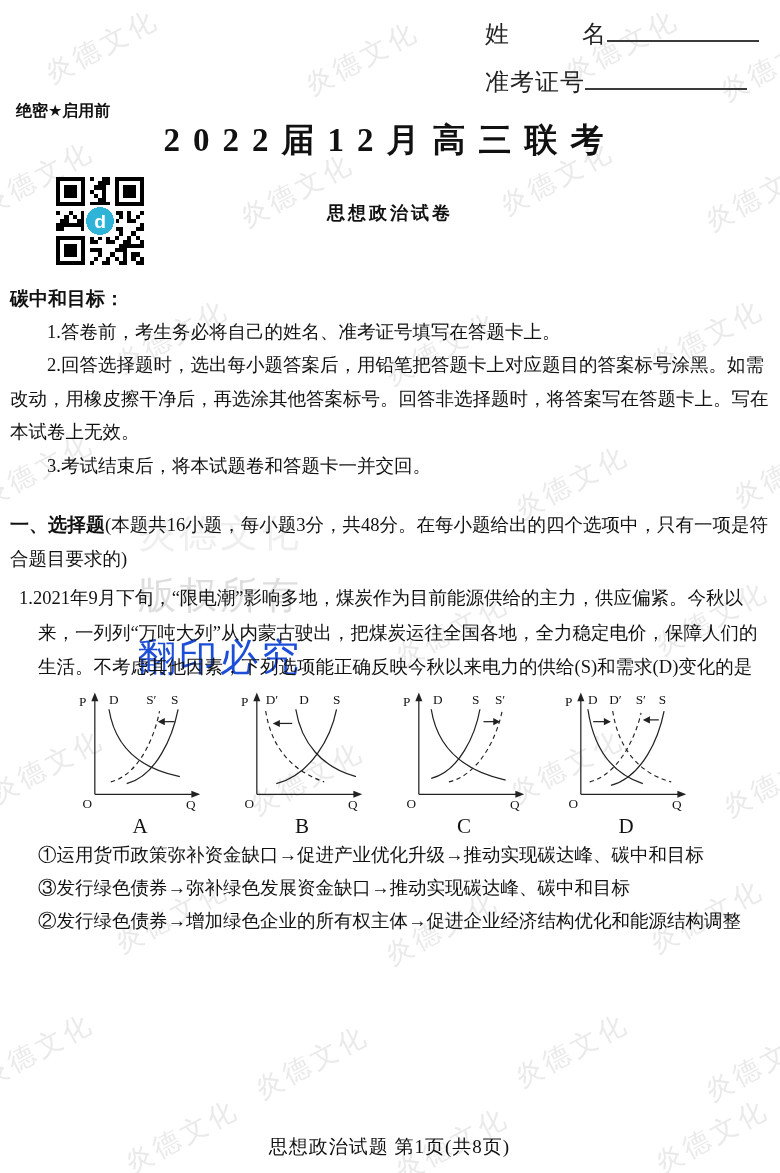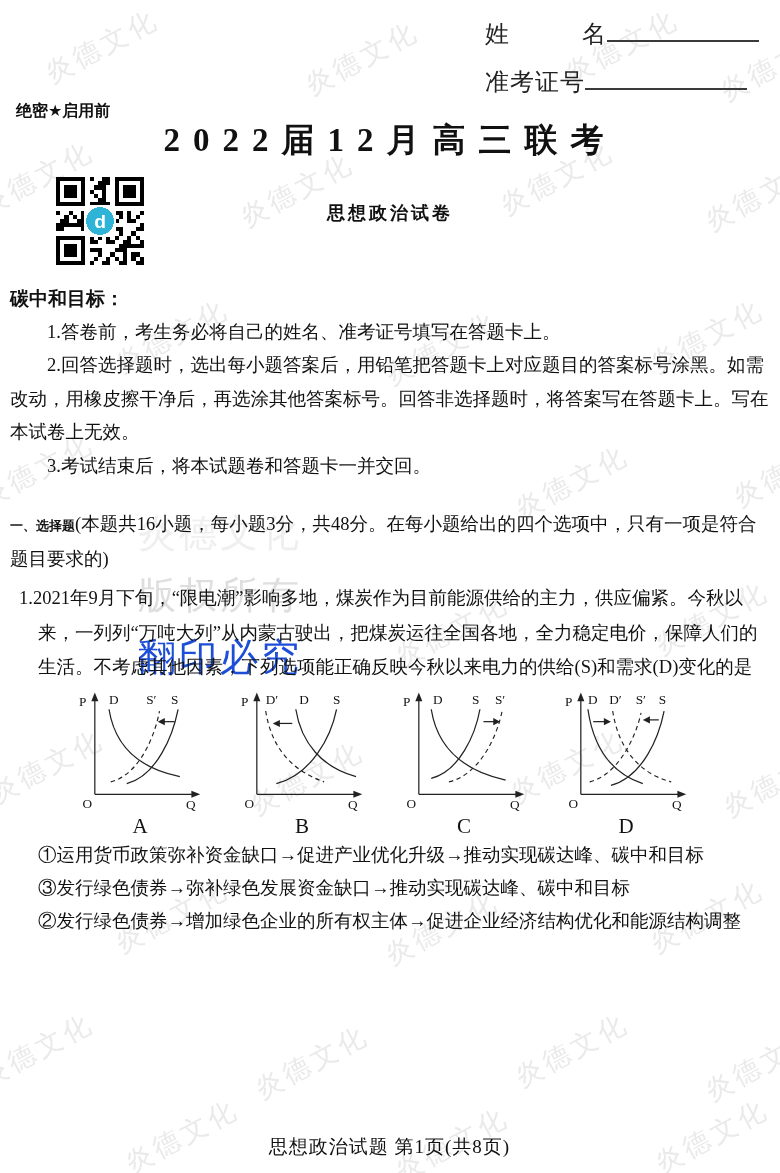--- a/index.html
+++ b/index.html
@@ -43,21 +43,21 @@
   .qr{position:absolute;left:56px;top:177px;width:88px;height:88px;}
   
   .main{position:absolute;left:10px;right:8px;top:282px;font-size:18.5px;}
   .main p{margin:0;line-height:33.5px;}
   .notice-heading{
     font-family:"Liberation Sans","DejaVu Sans",sans-serif;font-weight:bold;font-size:19px;
     line-height:33px;
   }
   .notice-item{text-indent:2em;}
   .sec-heading{margin-top:25px !important;}
-  .sec-title{font-family:Liberation Sans, sans-serif;font-weight:bold;font-size:13px;}
+  .sec-title{font-family:Liberation Sans, sans-serif;font-weight:bold;font-size:19px;}
   .question{padding-left:28px;text-indent:-19px;margin-top:5px !important;line-height:34.5px !important;}
   .figrow{display:flex;padding-left:56px;gap:14px;margin-top:3px;}
   .figure{width:148px;text-align:center;}
   .figure svg{display:block;width:148px;height:124px;}
   .figcap{font-size:21px;margin-top:2px;}
   .optline{padding-left:28px;line-height:33px !important;}
   .answers{padding-left:30px;margin-top:1px;line-height:33px;white-space:nowrap;}
   .answers span{display:inline-block;}
   .ansA{width:166px;}.ansB{width:180px;}.ansC{width:176px;}
   .footer{position:absolute;left:0;right:1px;top:1134px;text-align:center;font-size:19px;letter-spacing:1px;}

